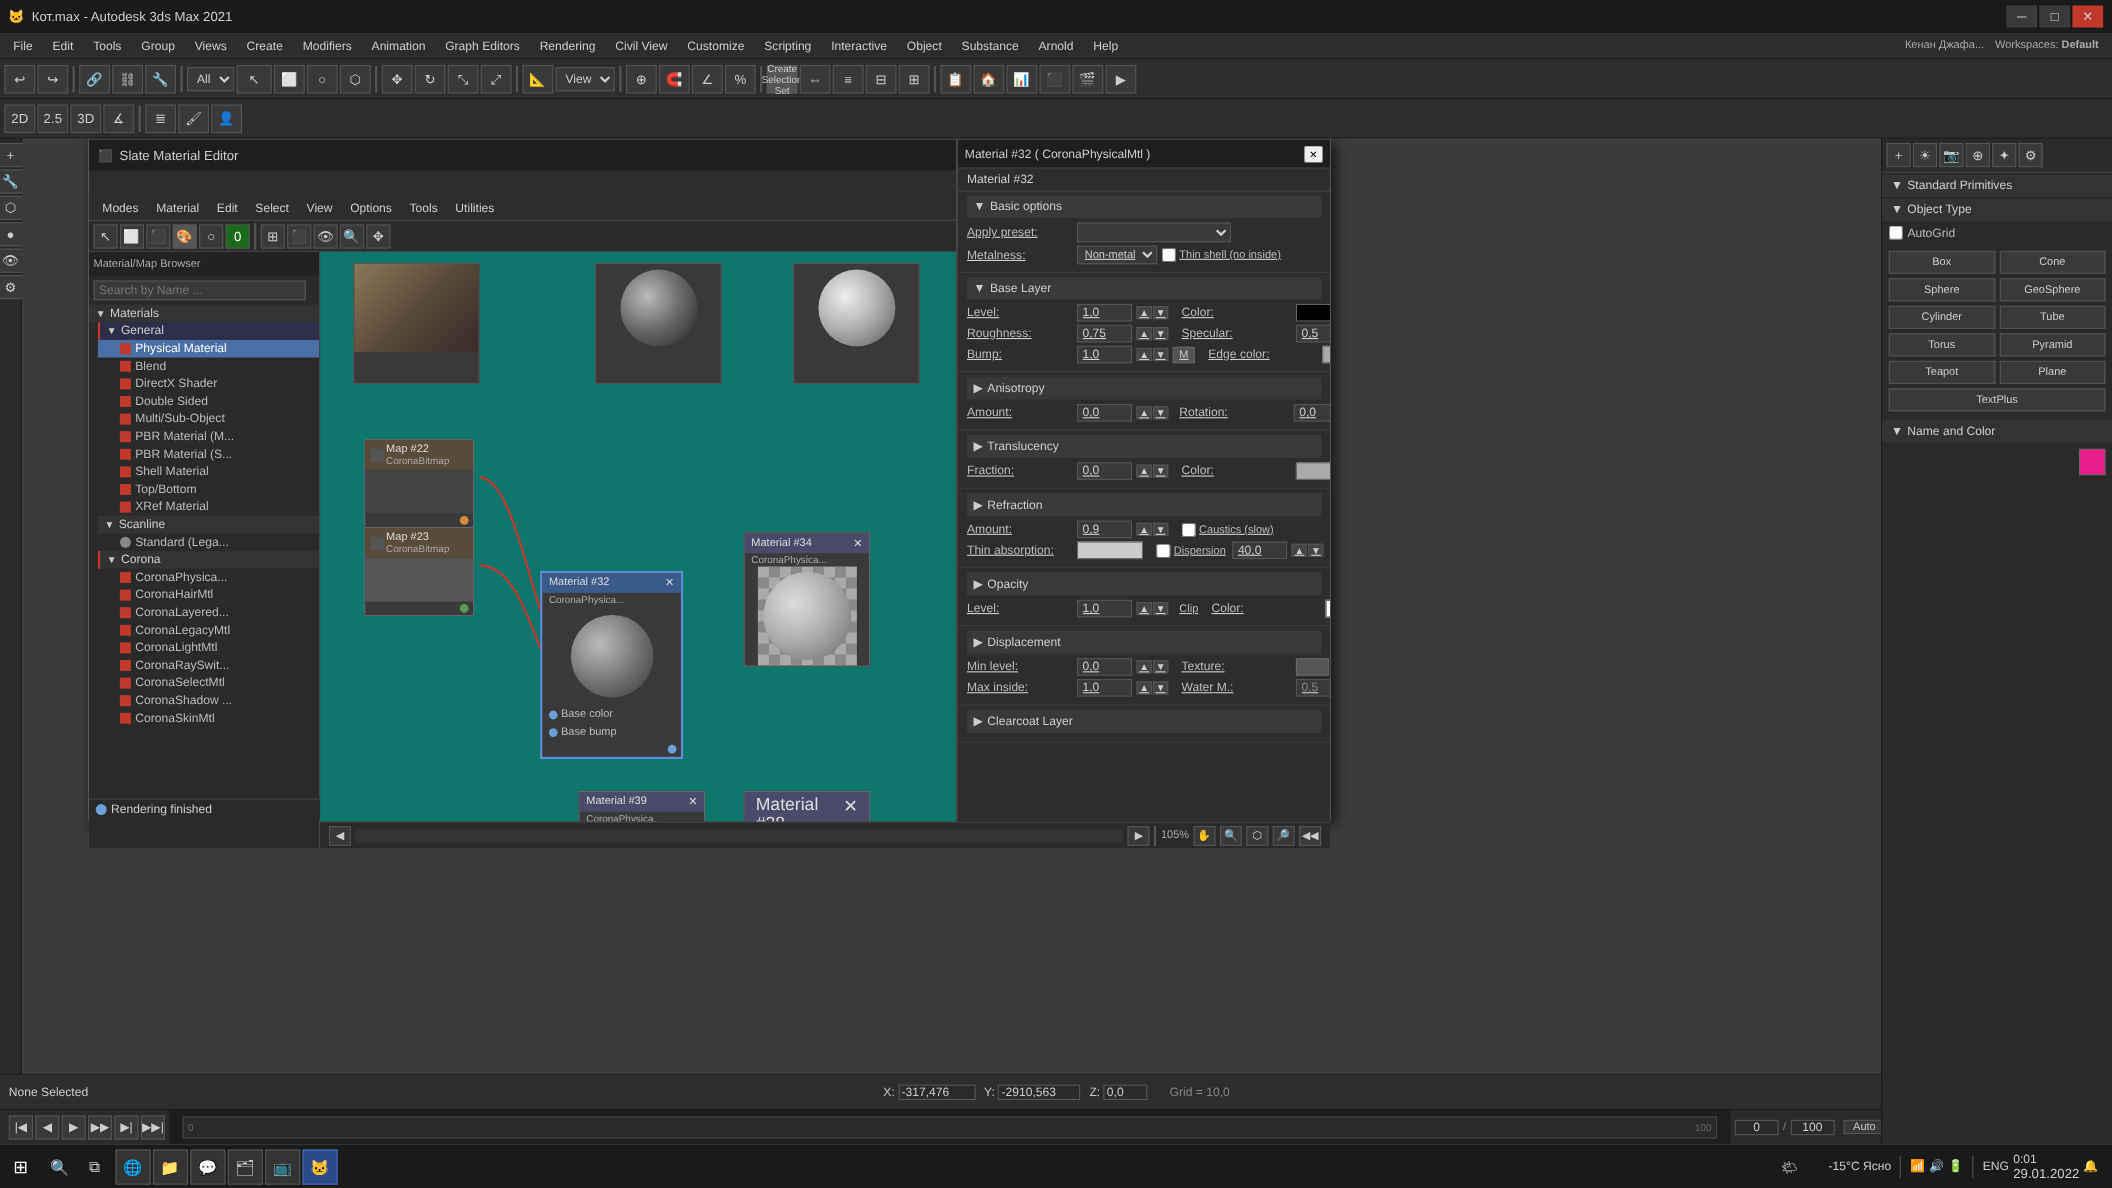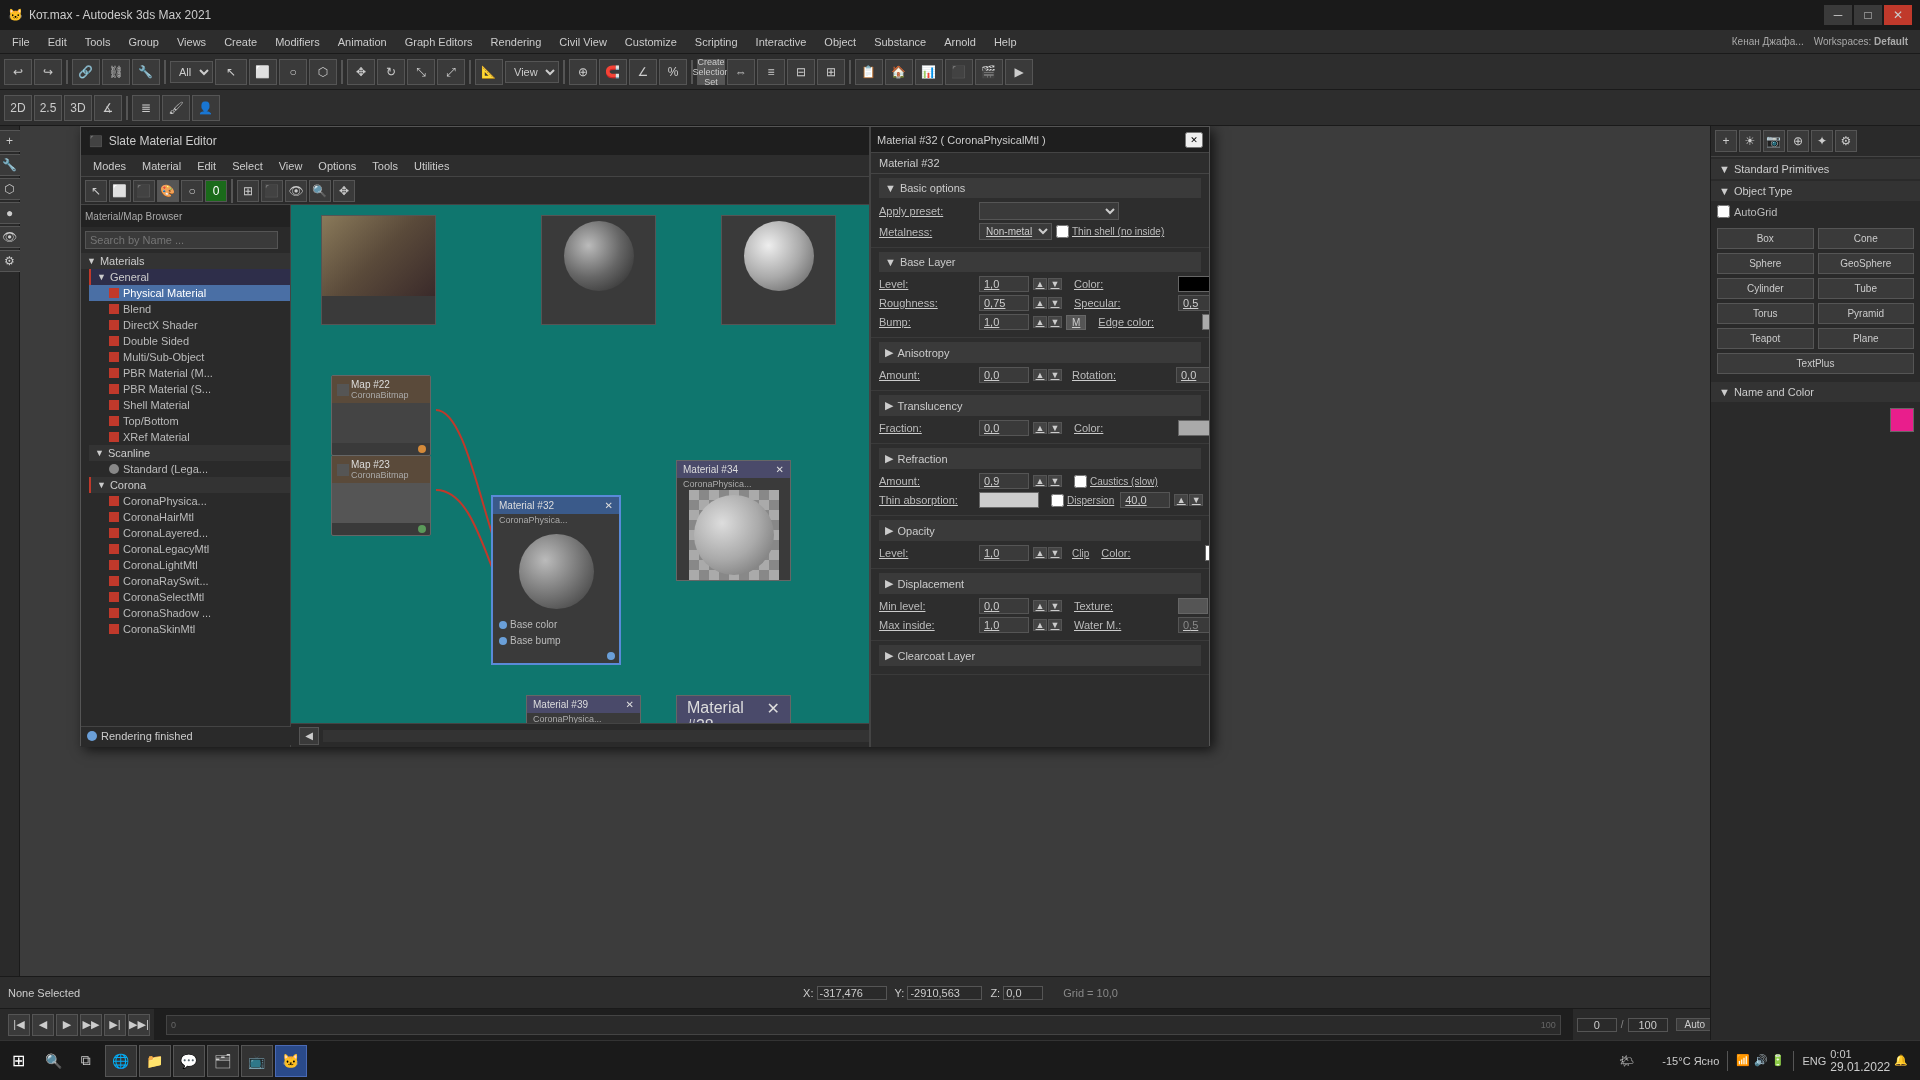--- a/index.html
+++ b/index.html
@@ -33,21 +33,21 @@
 
     
     #anim-bar { background: #2a2a2a; height: 32px; display: flex; align-items: center; padding: 0 4px; border-top: 1px solid #1a1a1a; }
 
     
     #taskbar { background: #1a1a1a; height: 40px; display: flex; align-items: center; padding: 0 4px; gap: 4px; position: fixed; bottom: 0; width: 1920px; border-top: 1px solid #333; }
 
     
     #sme-window { position: absolute; top: 0; left: 60px; width: 1130px; height: 620px; background: #2d2d2d; border: 1px solid #555; box-shadow: 4px 4px 12px rgba(0,0,0,0.7); z-index: 10; }
     #sme-title { background: #1e1e1e; height: 28px; display: flex; align-items: center; justify-content: space-between; padding: 0 8px; color: #ccc; font-size: 12px; }
-    #sme-menu { background: #2d2d2d; height: 22px; display: flex; align-items: center; padding: 0 4px; border-bottom: 1px solid #444; }
+    #sme-menu { background: #2d2d2d; height: 22px; display: flex; align-items: center; padding: 0 4px; border-bottom: 1px solid #444; margin-top: 24px; }
     #sme-toolbar { background: #2a2a2a; height: 28px; display: flex; align-items: center; padding: 0 4px; border-bottom: 1px solid #444; gap: 2px; }
     #sme-body { display: flex; height: calc(620px - 28px - 22px - 28px); }
     #material-browser { width: 210px; background: #2a2a2a; border-right: 1px solid #444; overflow-y: auto; }
     #sme-viewport { flex: 1; background: #0f766e; position: relative; overflow: hidden; }
 
     
     .mb-header { background: #222; height: 22px; display: flex; align-items: center; padding: 0 4px; font-size: 10px; color: #aaa; }
     .mb-search { margin: 4px; }
     .mb-search input { width: calc(100% - 8px); background: #3a3a3a; border: 1px solid #555; color: #ccc; padding: 2px 4px; font-size: 11px; }
     .mb-section { margin-top: 4px; }

